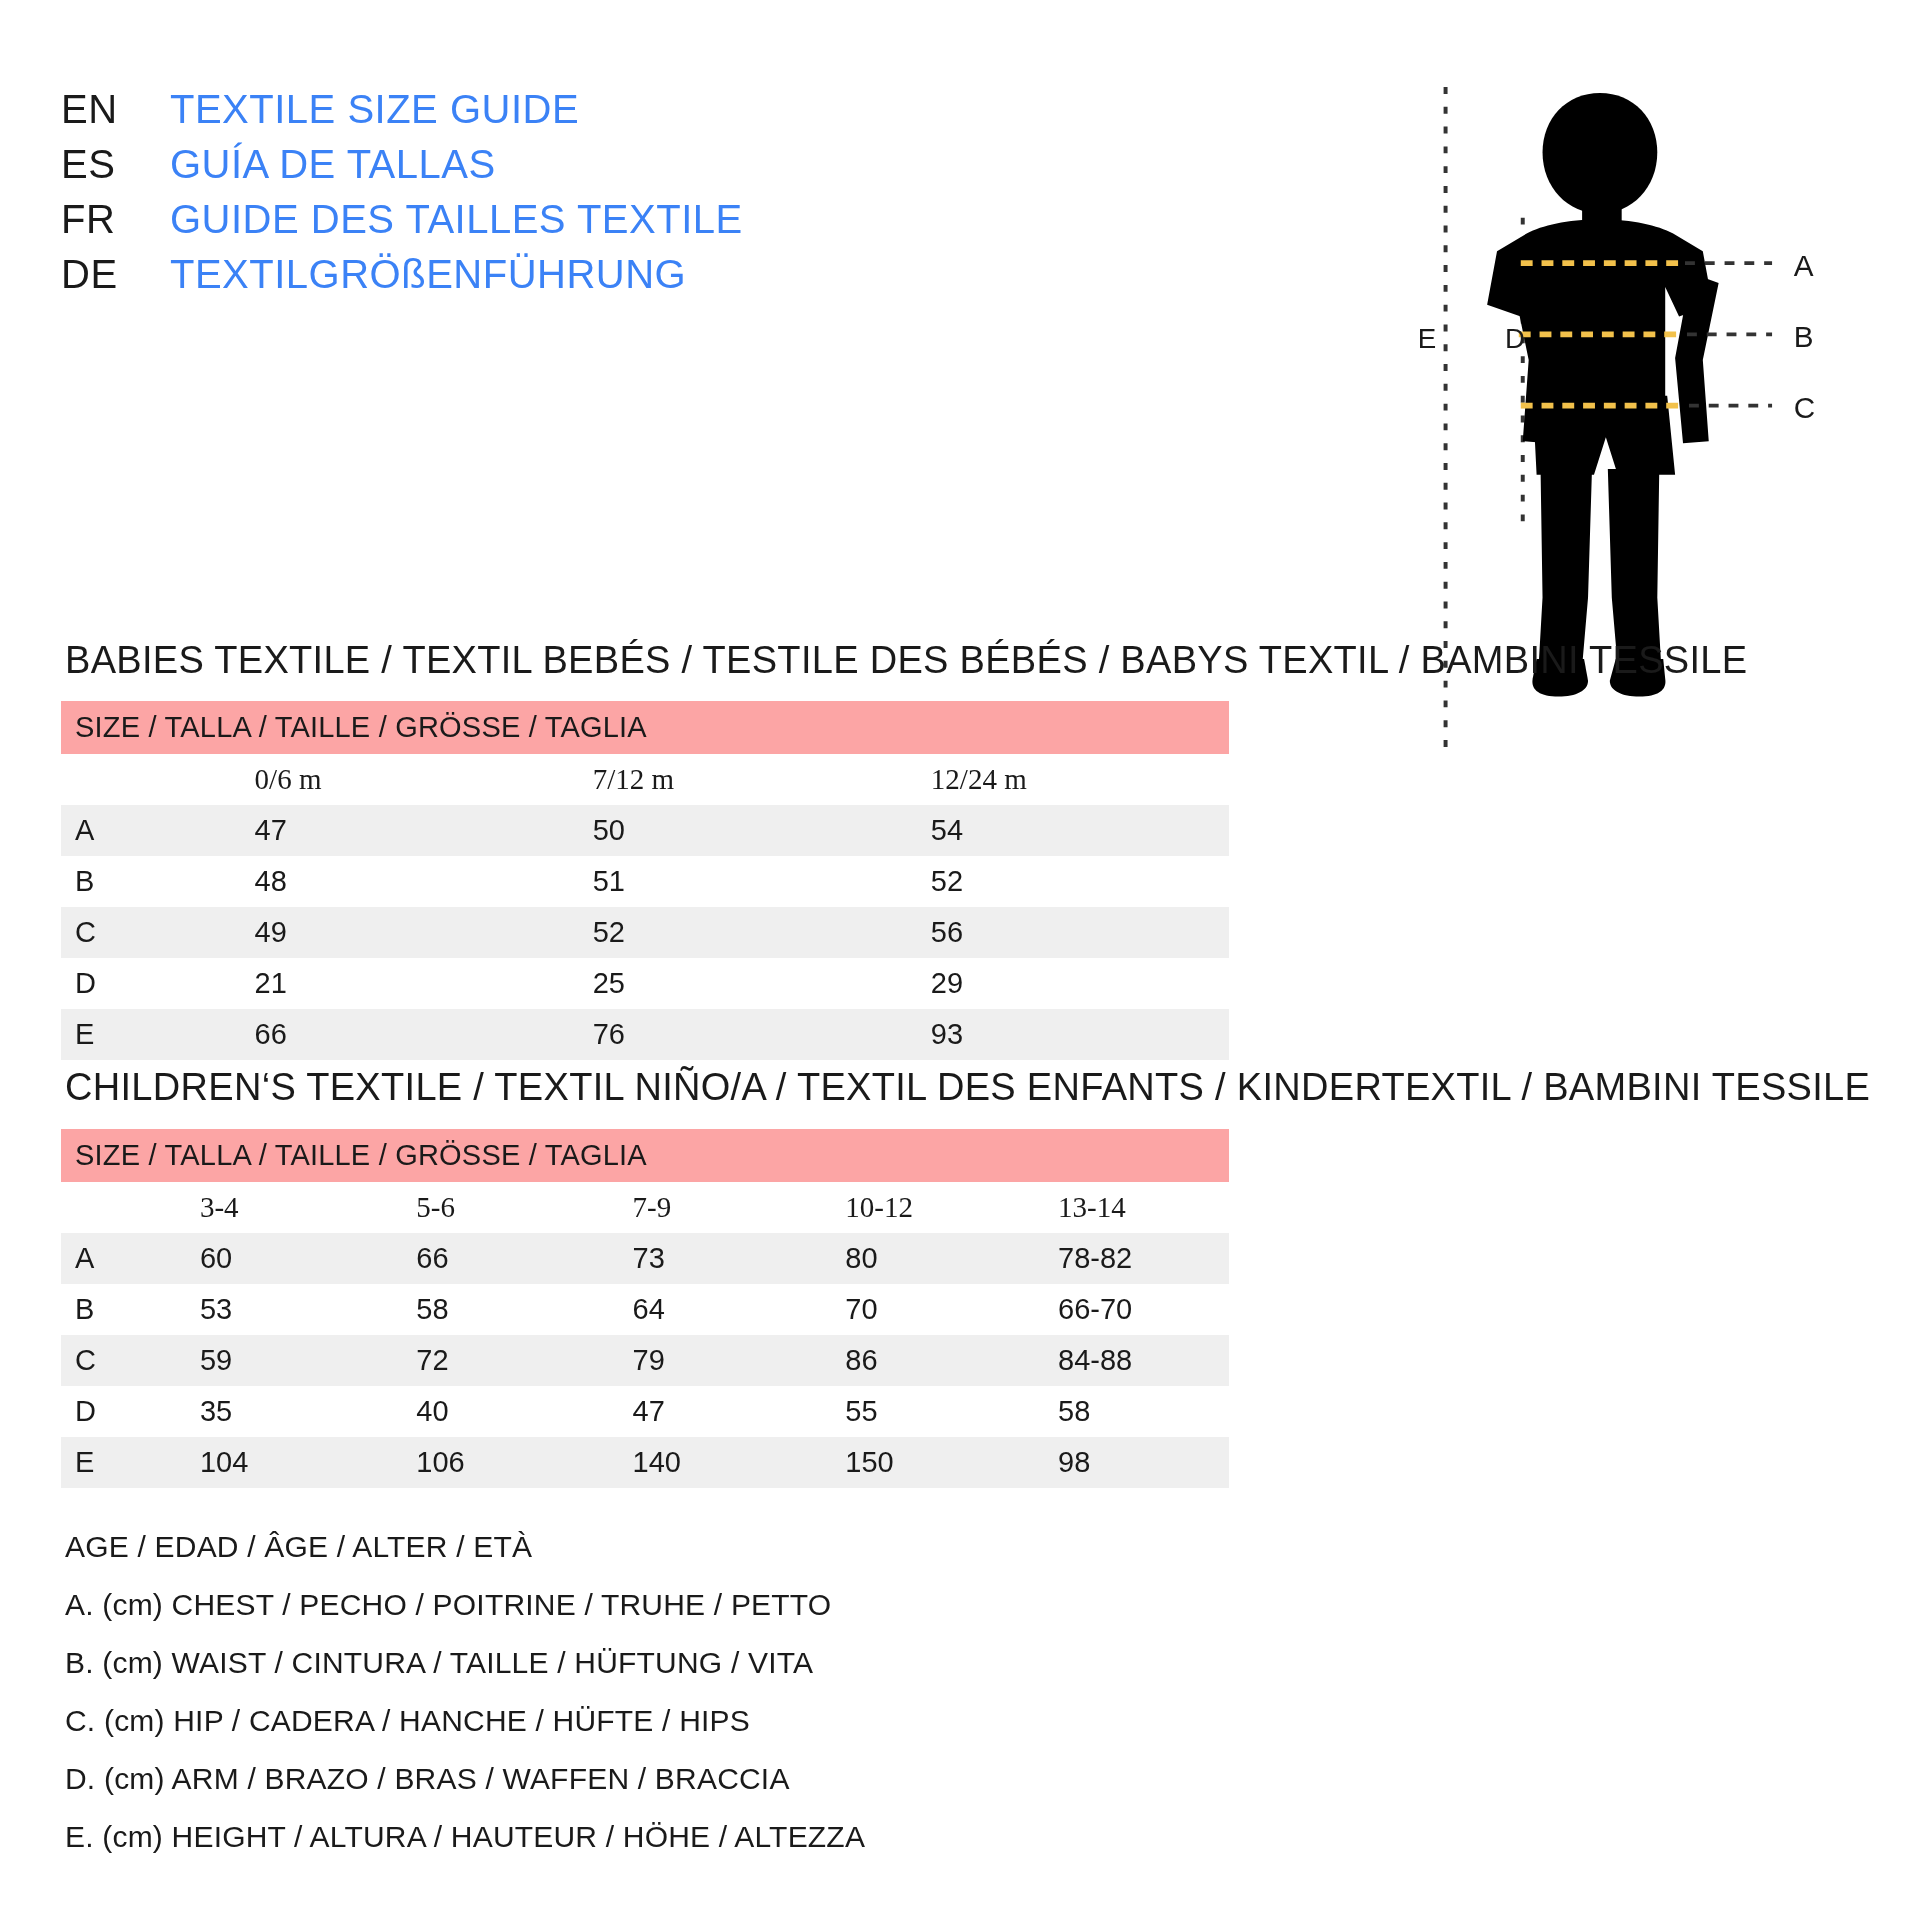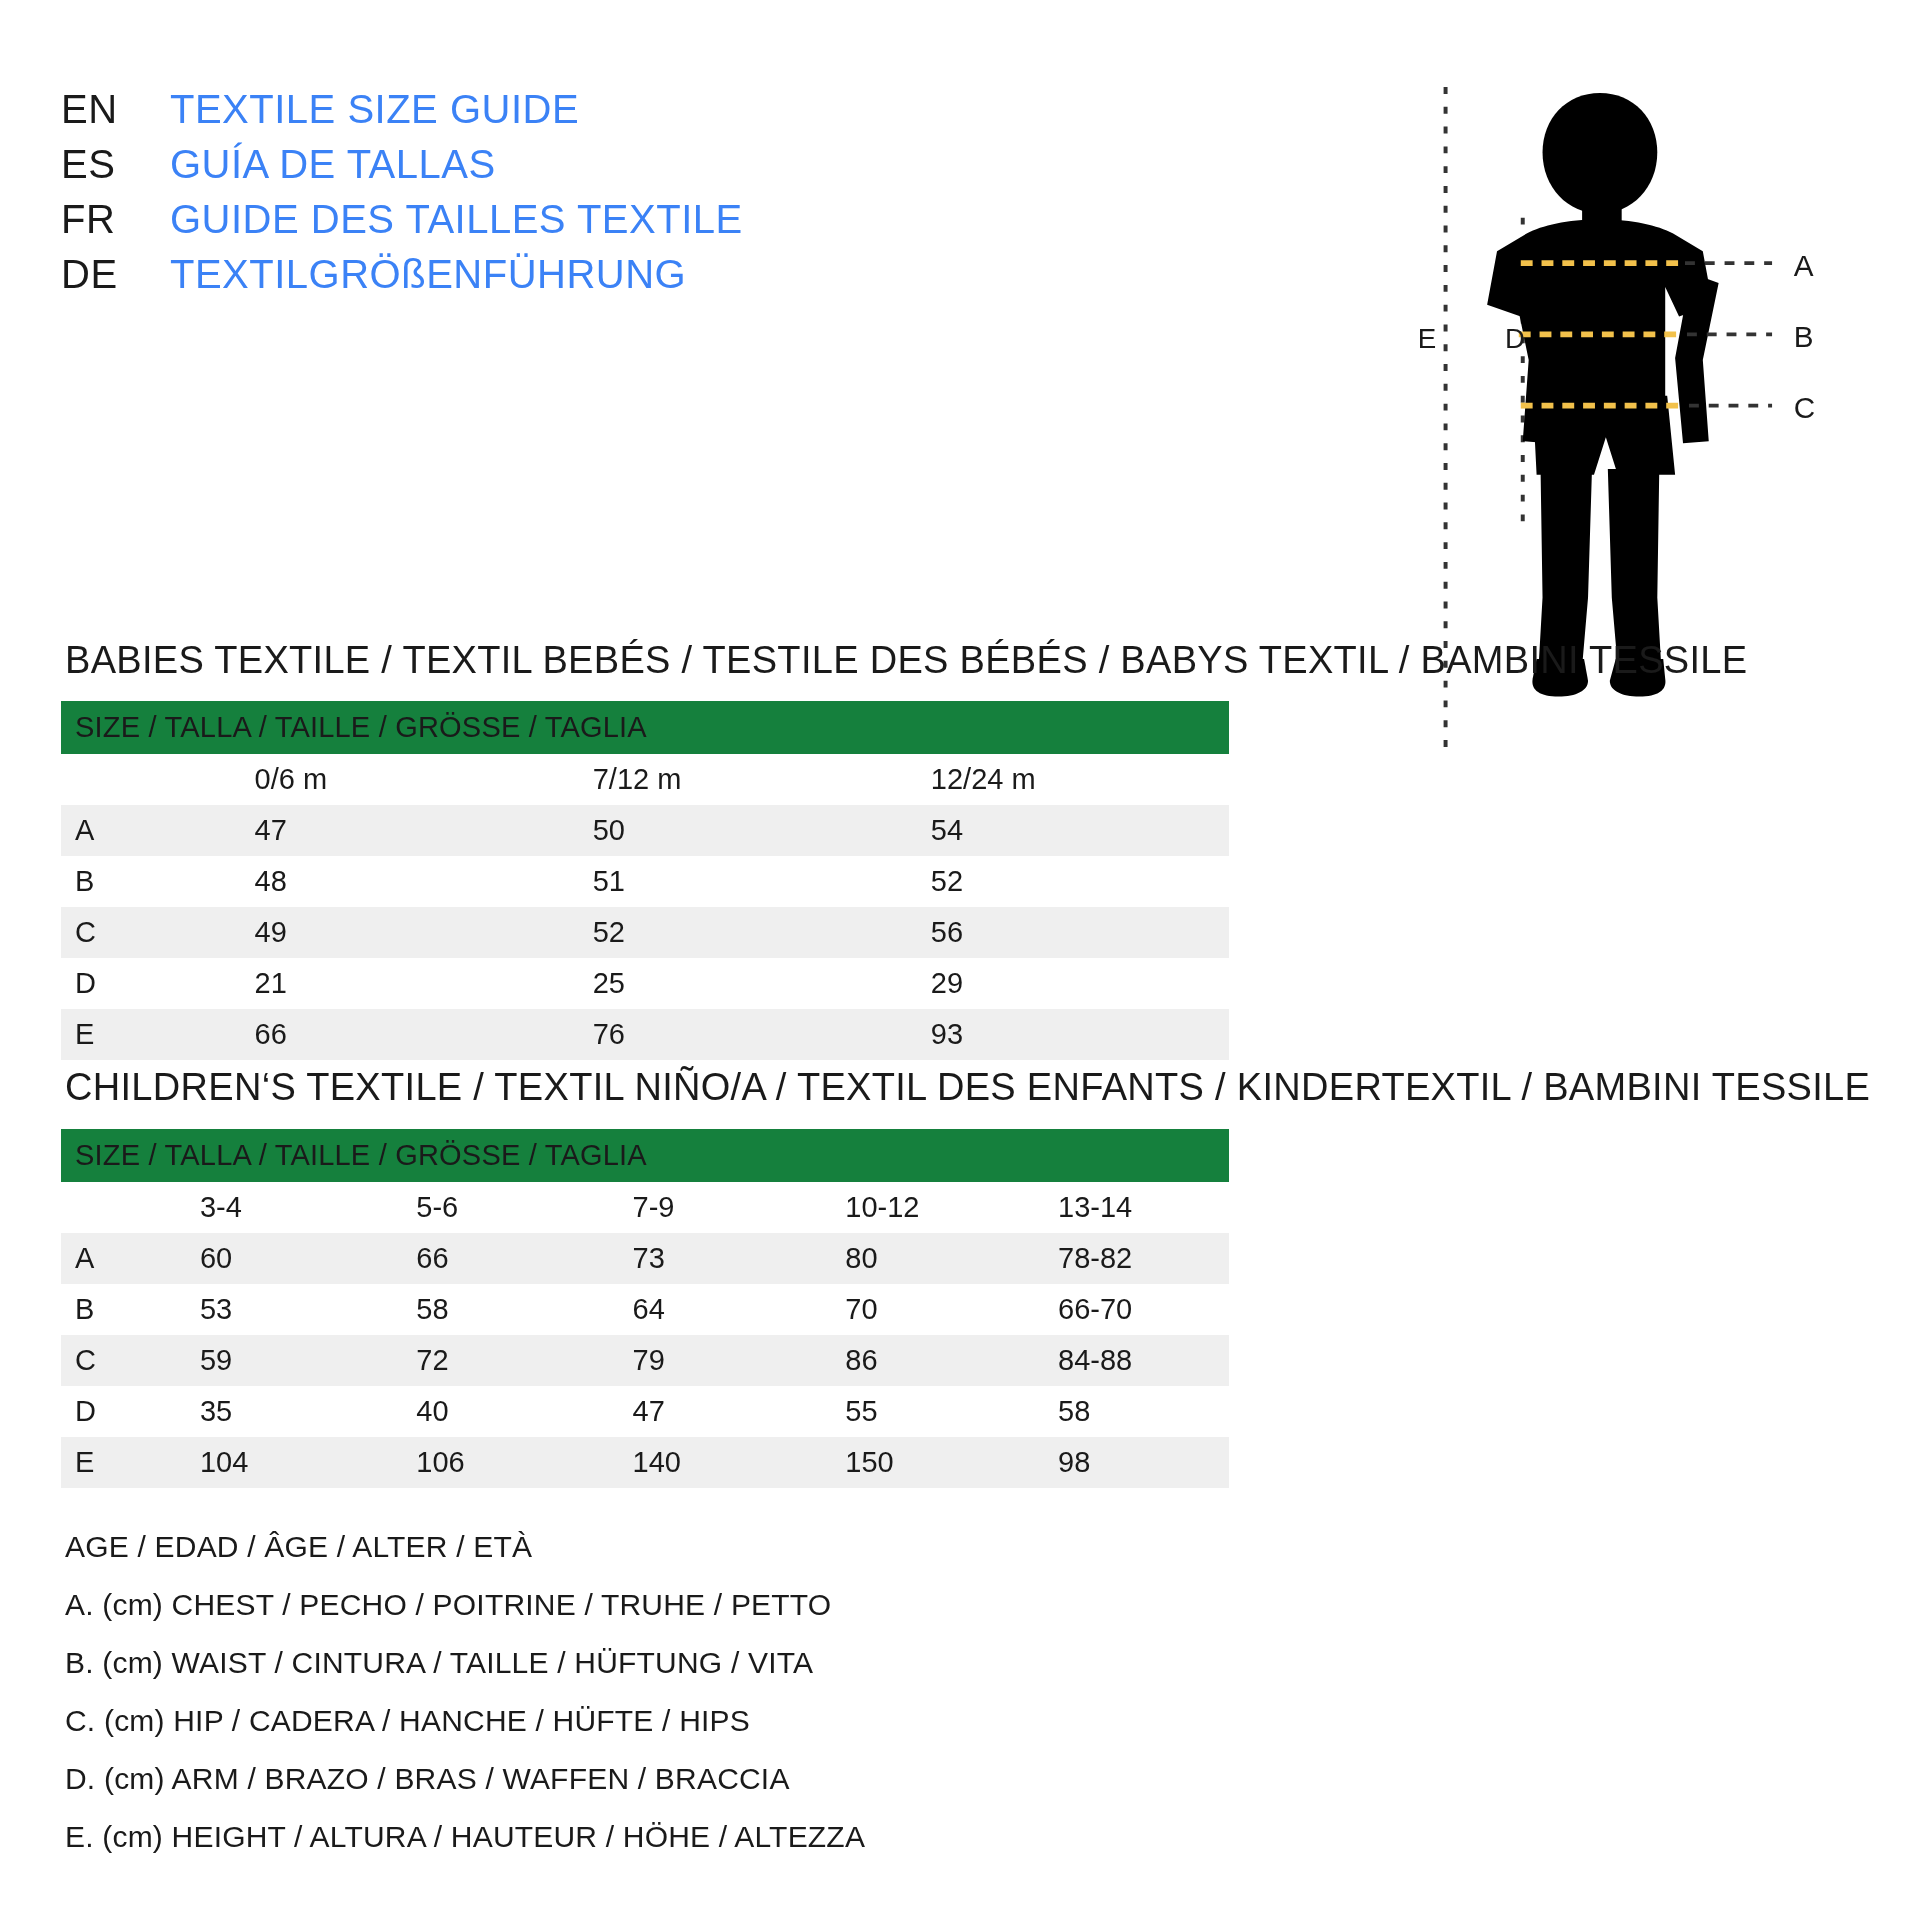--- a/index.html
+++ b/index.html
@@ -70,29 +70,30 @@
   }
   #babies-table { left: 61px; top: 701px; width: 1168px; }
   #children-table { left: 61px; top: 1129px; width: 1168px; }
 
   .size-table th, .size-table td {
     padding: 0;
     font-weight: normal;
     text-align: left;
   }
   .tbl-title-row th {
-    background: #15803d;
+    background: #fca5a5;
     font-size: 29px;
     padding: 10px 14px;
     letter-spacing: 0.2px;
   }
   .hdr-row td {
     background: #ffffff;
     padding: 9px 14px;
     font-size: 29px;
+    font-family: Liberation Serif, serif;
   }
   .data-row td {
     padding: 9px 14px;
     font-size: 29px;
   }
   .data-row.shade td { background: #efefef; }
   .data-row.plain td { background: #ffffff; }
 
   
   #babies-table .c0 { width: 91px; }

